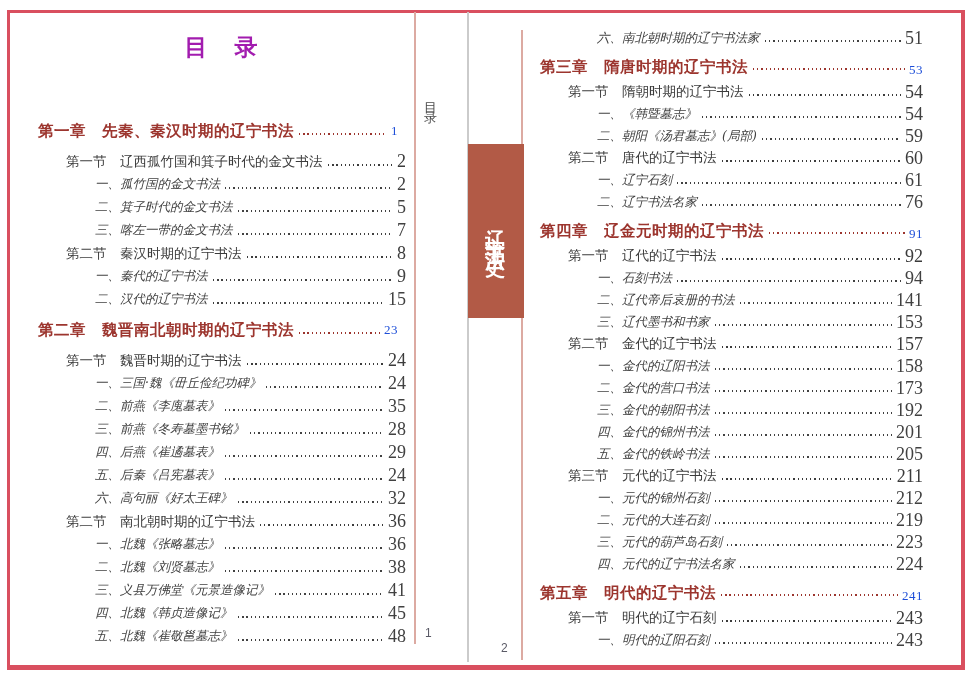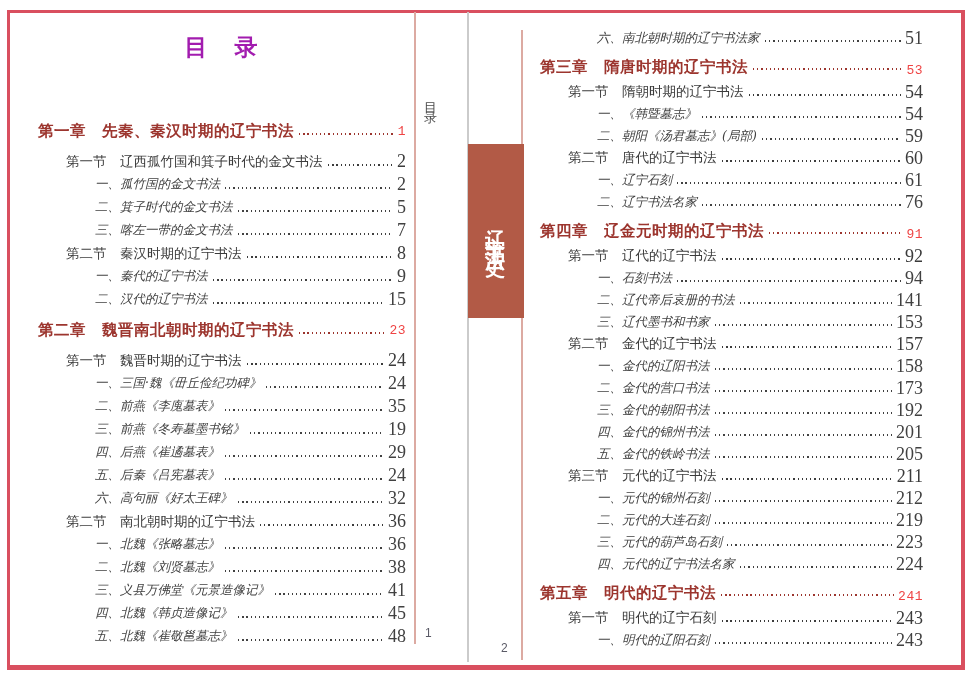--- a/index.html
+++ b/index.html
@@ -26,23 +26,23 @@
   .page-left  .row{height:23px;}
   .page-right .row{height:22px;}
   .row .t{white-space:nowrap;}
   .row .leader{flex:1;margin:0 4px 0 5px;height:2px;align-self:center;
                transform:translateY(3px);
                background:repeating-linear-gradient(to right,currentColor 0 1.3px,transparent 1.3px 4.2px);}
   .row .pg{font-family:Liberation Serif, serif;font-size:18px;white-space:nowrap;}
 
   .row.chapter{color:#9c352e;font-family:"Liberation Sans","DejaVu Sans",sans-serif;
                font-weight:bold;font-size:15.5px;letter-spacing:0.5px;}
-  .page-left  .row.chapter{height:26px;margin:6px 0 6px 0;}
+  .page-left  .row.chapter{height:26px;margin:6px 8px 6px 0;}
   .page-right .row.chapter{height:24px;margin:5px 0 3px 0;align-items:flex-end;}
-  .row.chapter .pg{font-size:13px;font-family:Liberation Mono, monospace;font-weight:normal;color:#ef4444;}
+  .row.chapter .pg{font-size:13px;font-family:Liberation Serif, serif;font-weight:normal;color:#1d4ed8;}
 
   .row.section{font-size:13.5px;color:#3b3b3b;}
   .row.section .t{margin-left:28px;}
 
   .row.item{font-size:12.5px;color:#414141;font-style:italic;
             font-family:"DejaVu Serif","Liberation Serif",serif;}
   .row.item .t{margin-left:57px;font-style:italic;}
   .row.item .pg{font-style:normal;}
 
   
@@ -130,21 +130,21 @@
         <span class="pg">24</span>
       </div>
       <div class="row item">
         <span class="t">二、前燕《李廆墓表》</span>
         <span class="leader"></span>
         <span class="pg">35</span>
       </div>
       <div class="row item">
         <span class="t">三、前燕《冬寿墓墨书铭》</span>
         <span class="leader"></span>
-        <span class="pg">19</span>
+        <span class="pg">28</span>
       </div>
       <div class="row item">
         <span class="t">四、后燕《崔遹墓表》</span>
         <span class="leader"></span>
         <span class="pg">29</span>
       </div>
       <div class="row item">
         <span class="t">五、后秦《吕宪墓表》</span>
         <span class="leader"></span>
         <span class="pg">24</span>

